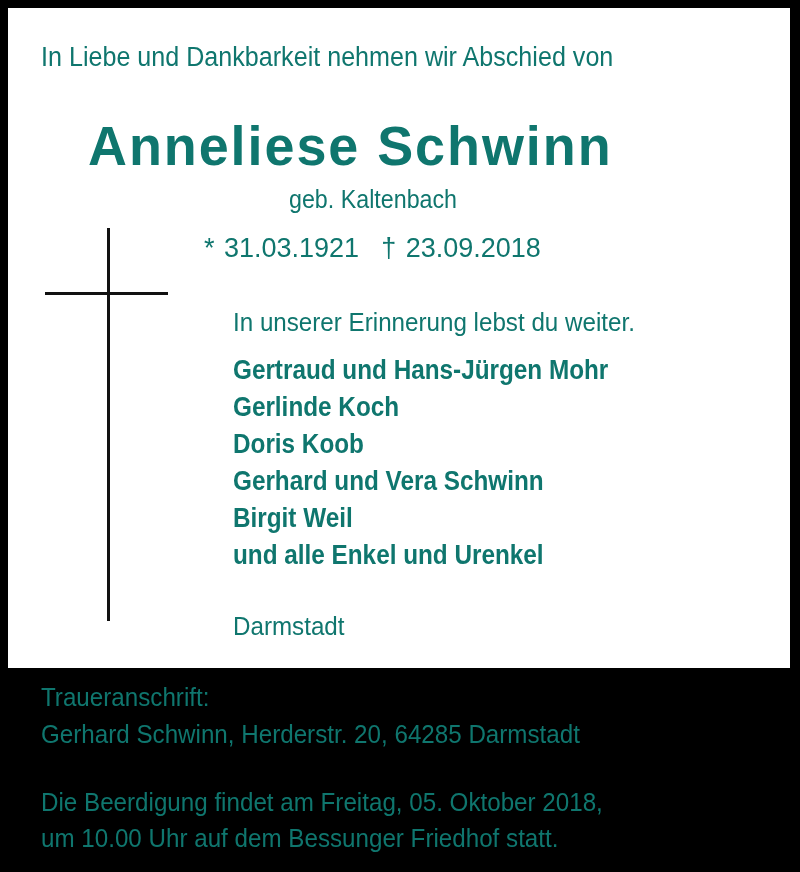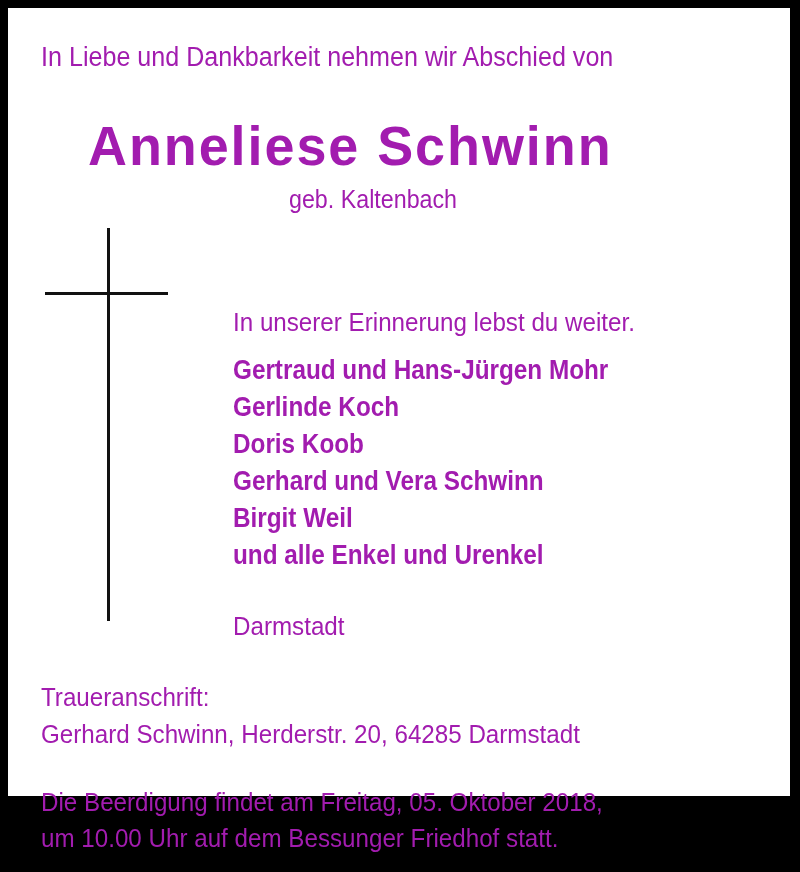--- a/index.html
+++ b/index.html
@@ -1,19 +1,19 @@
 <!DOCTYPE html>
 <html><head>
   <meta charset="utf-8">
   <style>
     html, body { margin: 0; padding: 0; background: #000; }
     body { width: 800px; height: 872px; position: relative; overflow: hidden; }
     .frame {
-      position: absolute; left: 8px; top: 8px; width: 782px; height: 788px;
-      background: #fff; color: #a21caf;
+      position: absolute; left: 8px; top: 8px; width: 782px; height: 660px;
+      background: #fff; color: #0f766e;
       font-family: "Liberation Sans", sans-serif;
     }
     .t { position: absolute; white-space: nowrap; transform-origin: 0 0; }
     .intro { left: 33px; top: 34px; font-size: 27px; transform: scaleX(0.93); }
     .name { left: 80px; top: 106px; font-size: 55px; font-weight: bold; letter-spacing: 2px; transform: scaleX(0.98); }
     .maiden { left: 281px; top: 177px; font-size: 25px; transform: scaleX(0.93); }
     .dates { left: 196px; top: 225px; font-size: 27px; word-spacing: 2px; }
     .dates .gap { display: inline-block; width: 22px; }
     .quote { left: 225px; top: 299px; font-size: 26px; transform: scaleX(0.93); }
     .mourners { left: 225px; top: 344px; font-size: 27px; font-weight: bold; line-height: 37px; transform: scaleX(0.9); }
@@ -26,20 +26,23 @@
     .cross-v { position: absolute; left: 99px; top: 220px; width: 3px; height: 393px; background: #111; }
     .cross-h { position: absolute; left: 37px; top: 284px; width: 123px; height: 3px; background: #111; }
   </style>
 </head>
 <body>
 
 <div class="frame">
   <div class="t intro">In Liebe und Dankbarkeit nehmen wir Abschied von</div>
   <div class="t name">Anneliese Schwinn</div>
   <div class="t maiden">geb. Kaltenbach</div>
+  <div class="t dates">
+    <span>* 31.03.1921</span><span class="gap"></span><span>† 23.09.2018</span>
+  </div>
 
   <div>
     <div class="cross-v"></div>
     <div class="cross-h"></div>
   </div>
 
   <div class="t quote">In unserer Erinnerung lebst du weiter.</div>
 
   <div class="t mourners">
     <div>Gertraud und Hans-Jürgen Mohr</div>

